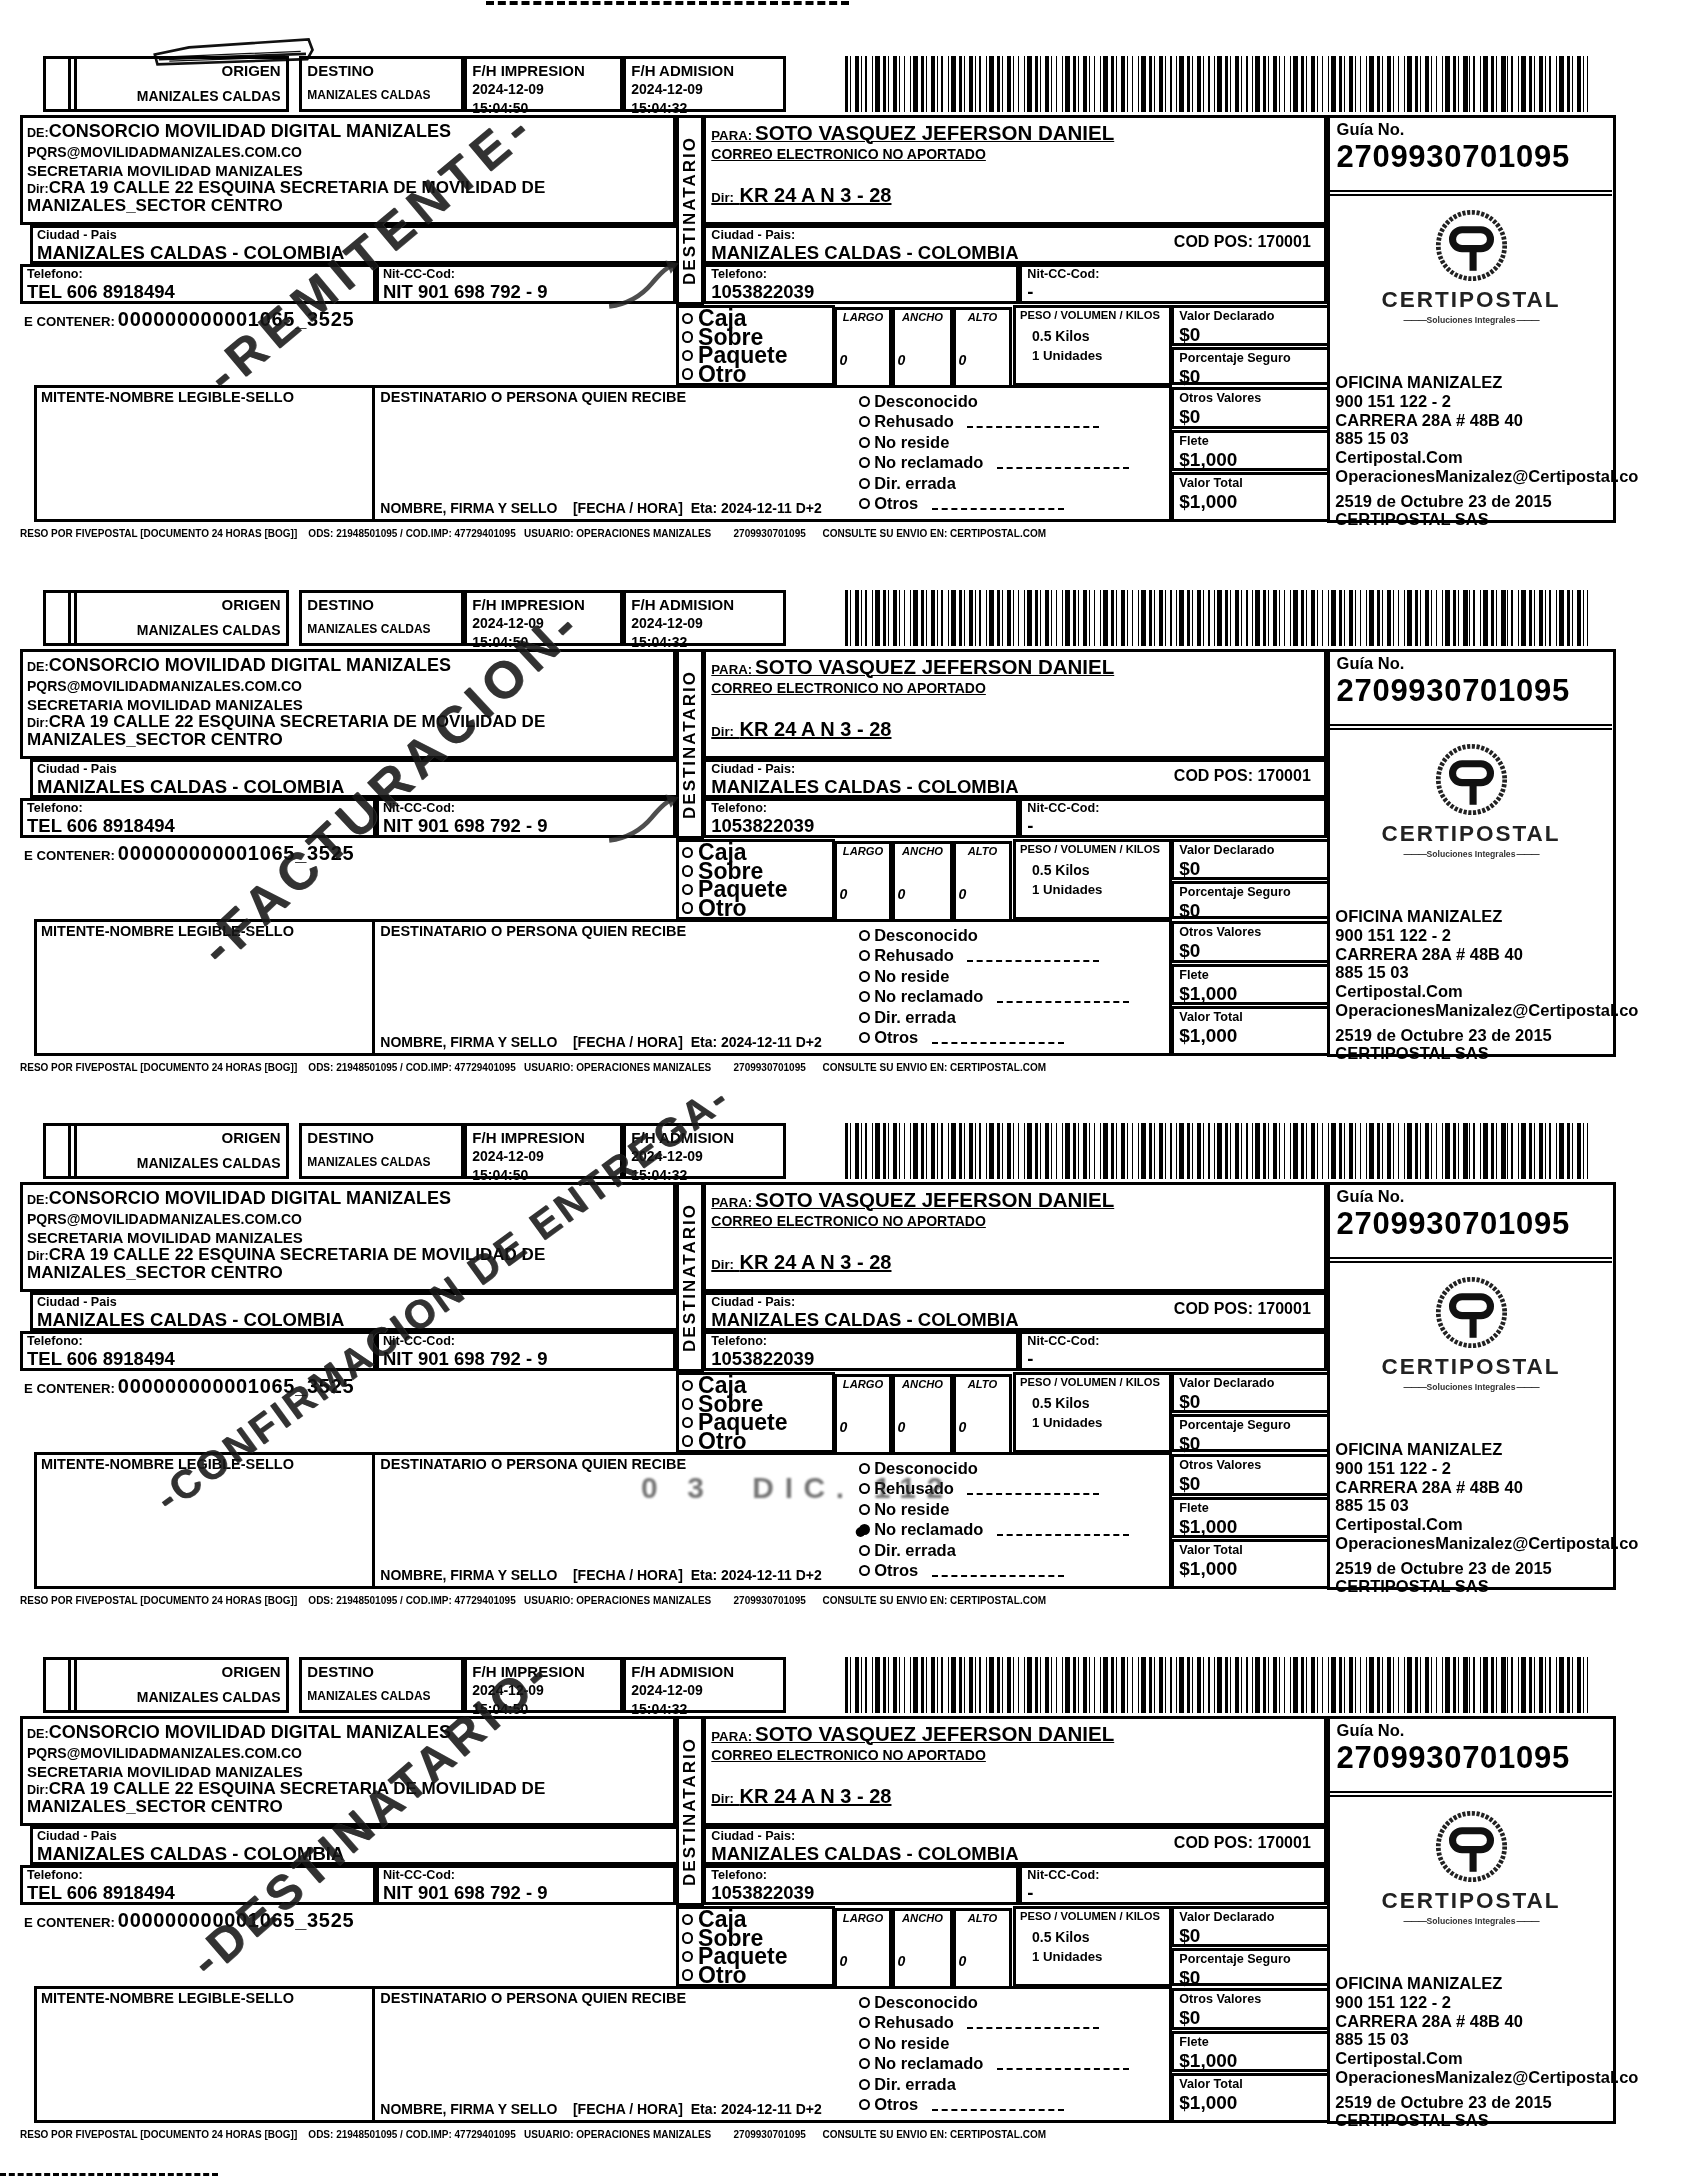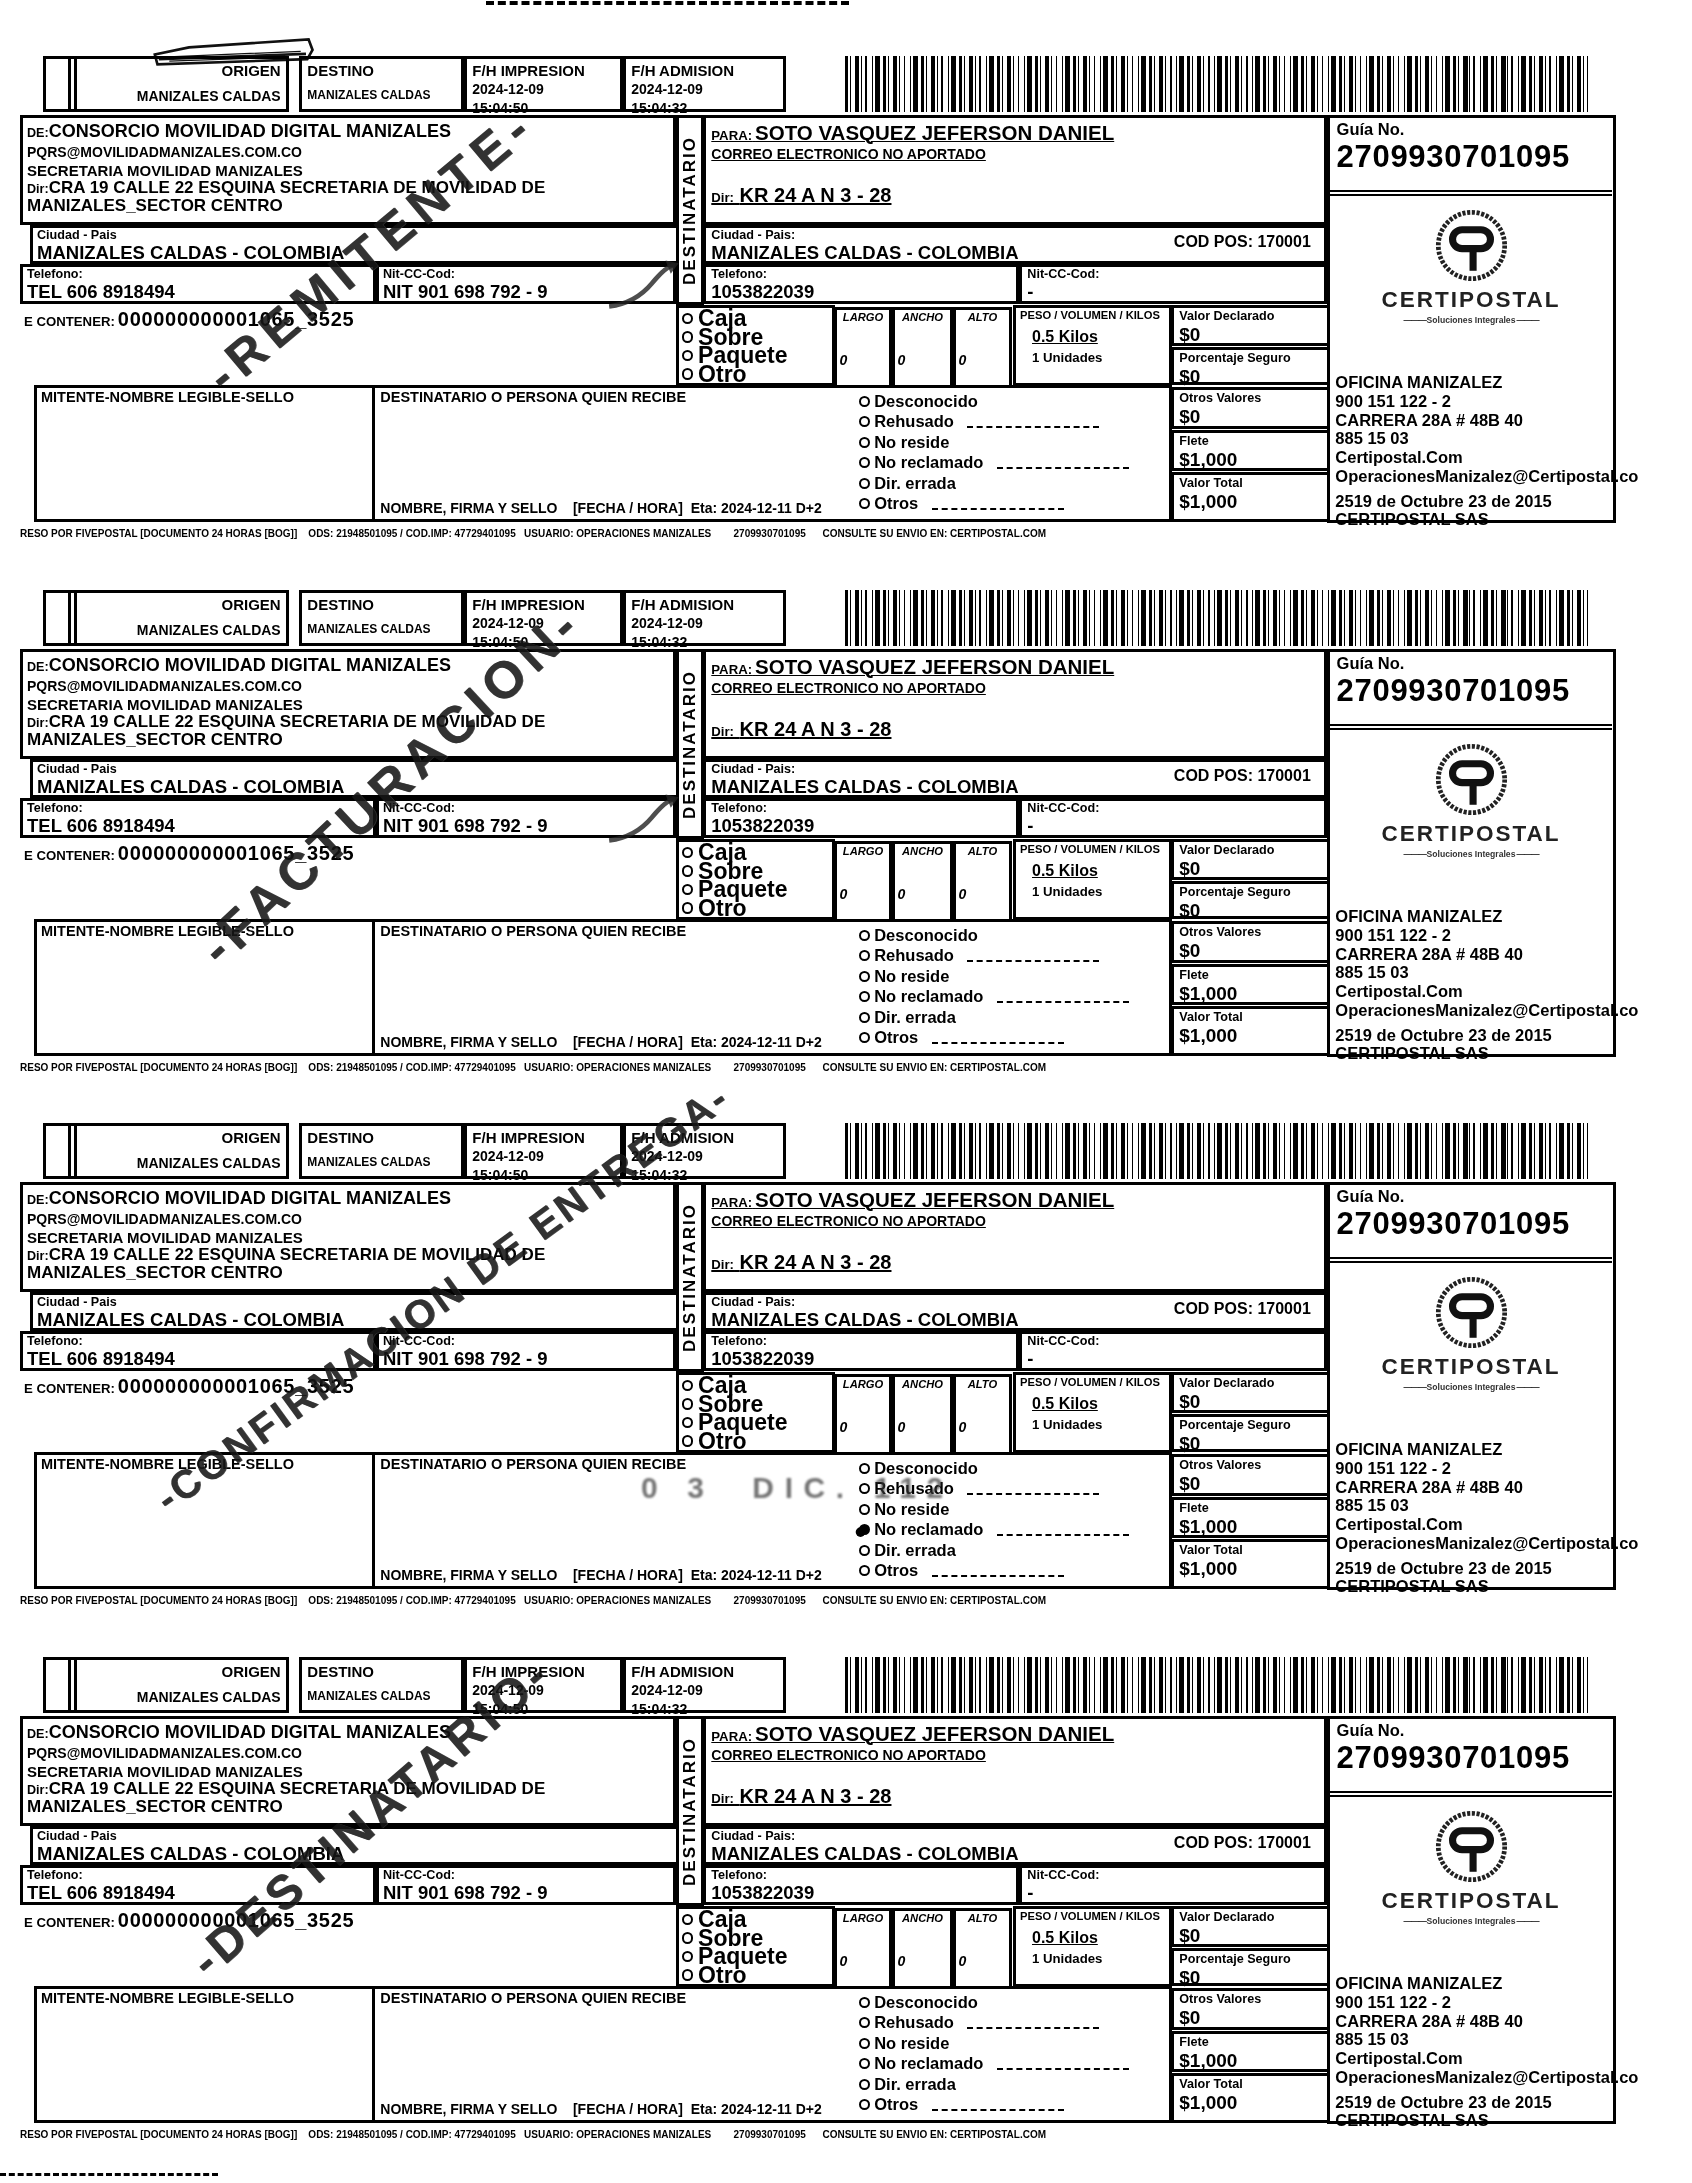--- a/index.html
+++ b/index.html
@@ -75,21 +75,21 @@
   .pkg-cell{left:656px;top:190px;width:159px;height:81px;padding:1.3px 2.6px;}
   .pkg-opt{display:flex;align-items:center;gap:5.3px;font-size:23px;font-weight:bold;line-height:18.5px;}
   .radio{display:inline-block;width:11.2px;height:11.2px;border:2.6px solid #000;border-radius:50%;flex:0 0 auto;}
   .radio.marked{background:#000;box-shadow:-4px 2.6px 0 -0.7px #000;}
 
   .dim-cell{top:192px;height:81px;padding:1.3px 2.6px;font-style:italic;}
   .dim-h{font-size:11.2px;font-weight:bold;text-align:center;}
   .dim-v{font-size:14px;font-weight:bold;margin-top:29px;}
   .dimL{left:814px;width:58px;} .dimA{left:872px;width:61px;} .dimH{left:933px;width:59px;}
   .peso-cell{left:993px;top:190px;width:159px;height:81px;padding:1.3px 4px;}
-  .peso-l1{font-size:16px;font-weight:bold;margin:6.6px 0 0 12px;text-decoration:underline;}
+  .peso-l1{font-size:14px;font-weight:bold;margin:6.6px 0 0 12px;}
   .peso-l2{font-size:13.2px;font-weight:bold;margin:4px 0 0 12px;}
 
   .val-box{left:1151px;width:177px;padding:1.3px 5.3px;}
   .vb0{top:190px;height:41px;} .vb1{top:232px;height:38px;}
   .vb2{top:272px;height:42px;} .vb3{top:315px;height:41px;} .vb4{top:357px;height:50px;}
   .val-l{font-size:12.6px;font-weight:bold;}
   .val-v{font-size:19px;font-weight:bold;margin-top:0.7px;}
 
   .rem-box{left:14px;top:270px;width:352px;height:137px;padding:2px 4px;}
   .rec-box{left:352px;top:270px;width:800px;height:137px;padding:2px 5.3px;}

